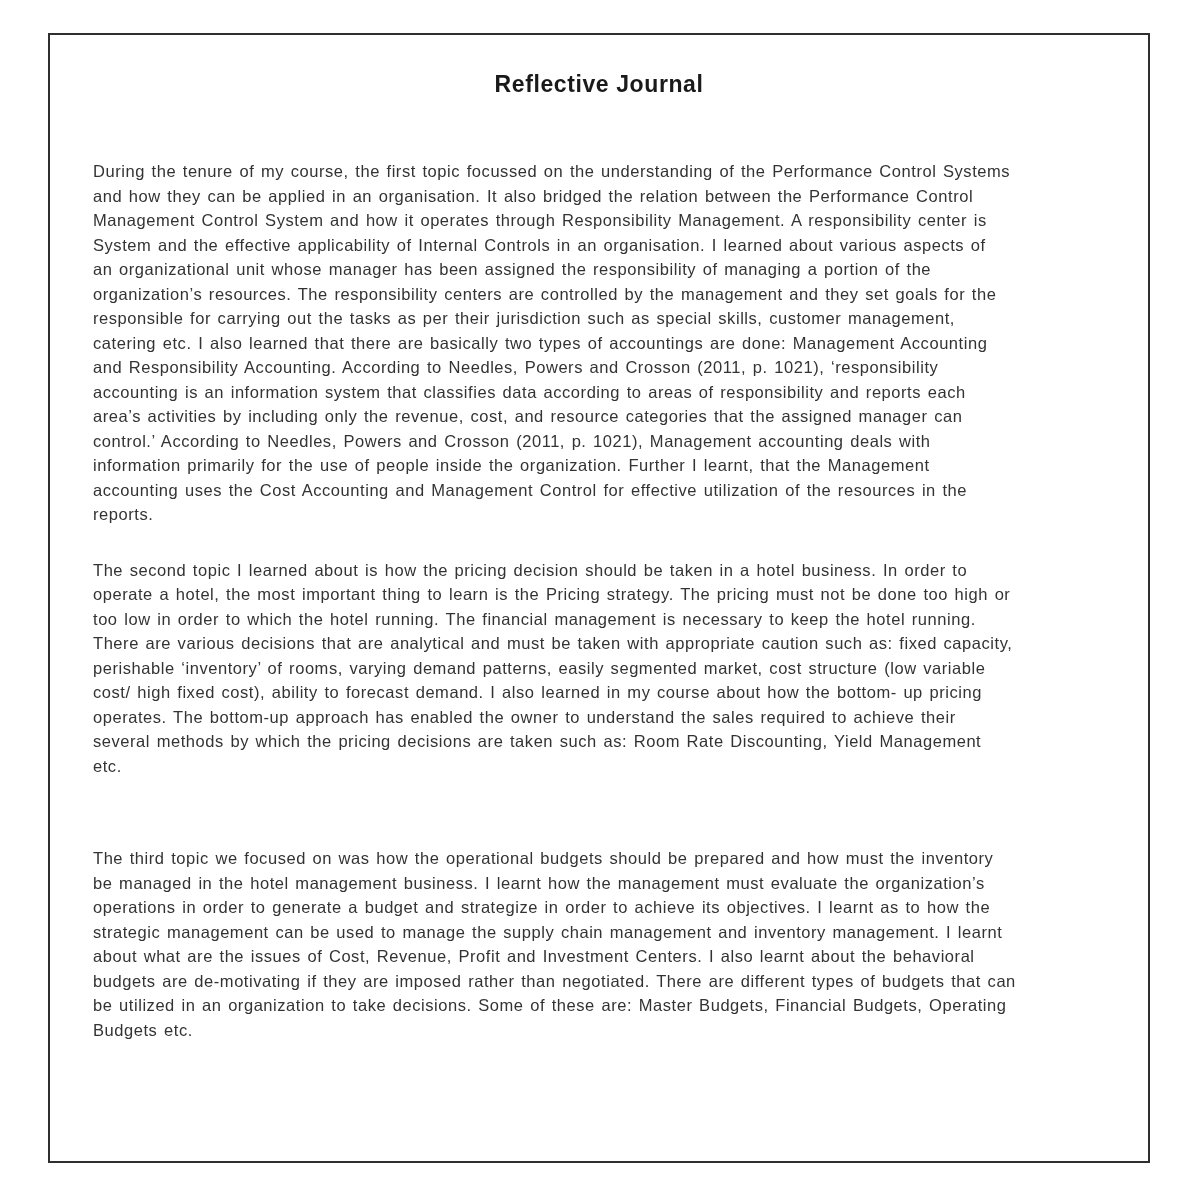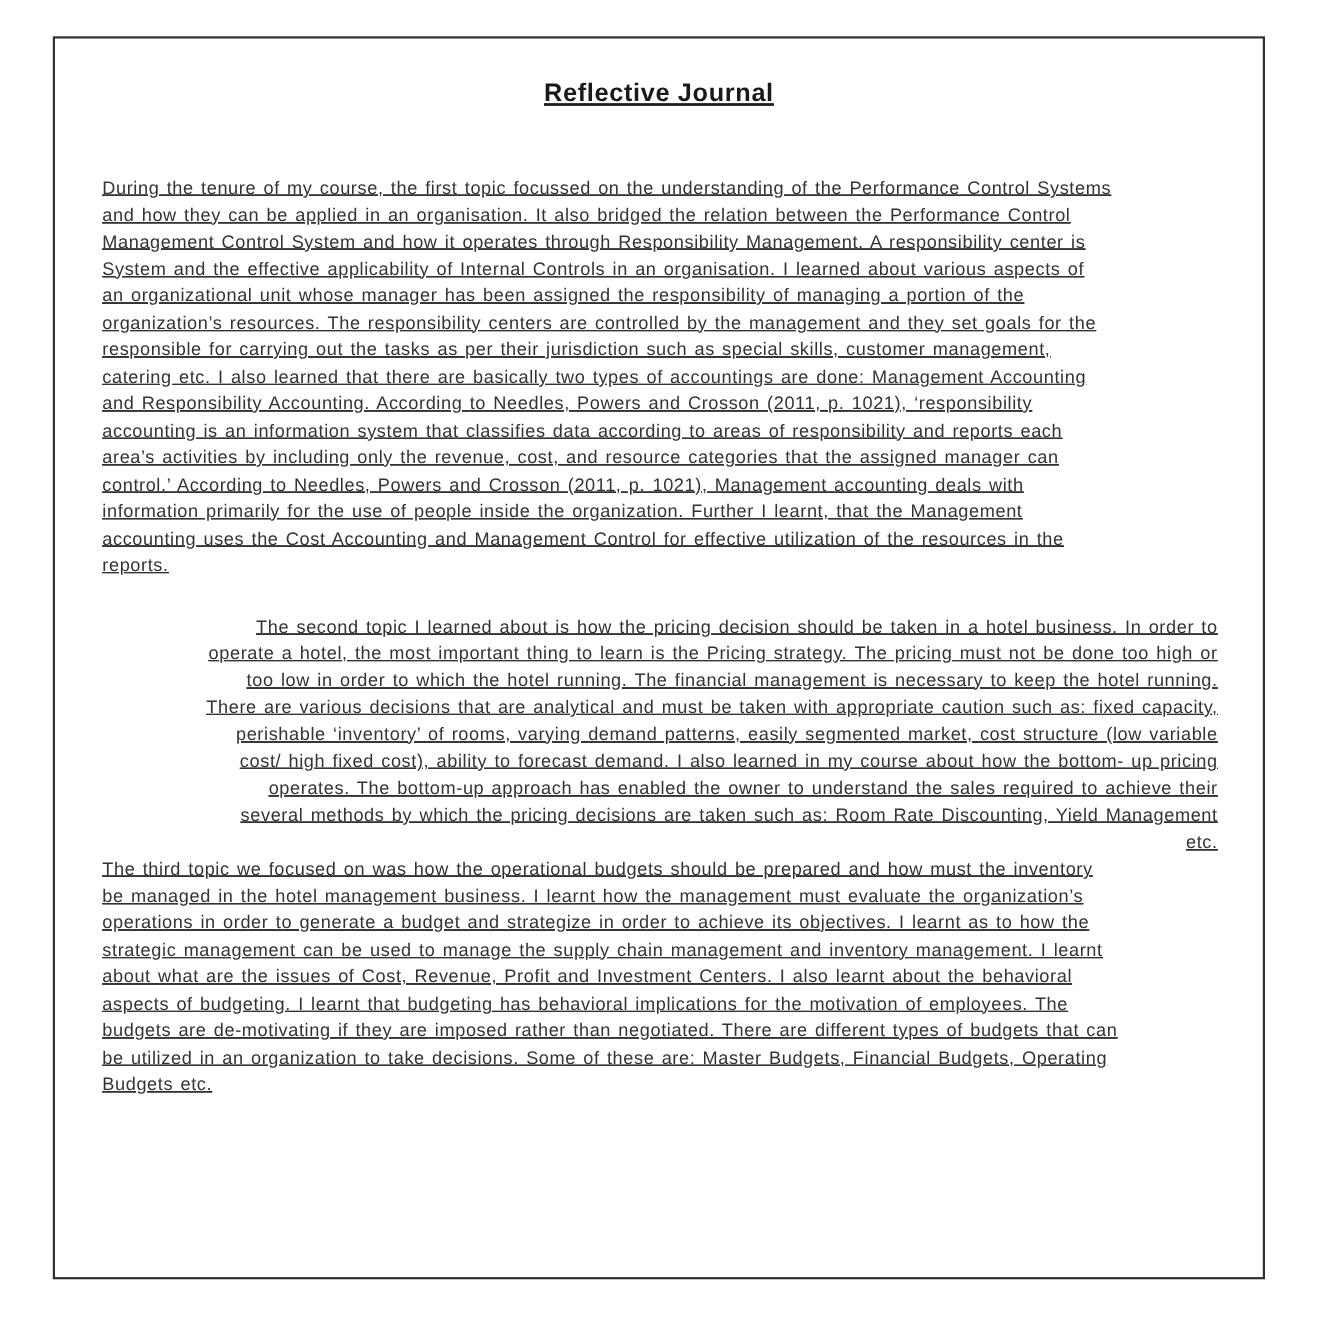--- a/index.html
+++ b/index.html
@@ -1,15 +1,15 @@
 <!DOCTYPE html>
 <html><head>
 <meta charset="utf-8">
 <style>
-  * { margin: 0; padding: 0; box-sizing: border-box; text-decoration: underline; }
+  * { margin: 0; padding: 0; box-sizing: border-box; }
   html, body {
     width: 1200px;
     height: 1200px;
     background: #ffffff;
     font-family: "Liberation Sans", "DejaVu Sans", sans-serif;
     overflow: hidden;
   }
   .canvas {
     position: relative;
     width: 1200px;
@@ -27,31 +27,31 @@
   }
   .title {
     margin-top: 36px;
     text-align: center;
     font-size: 23px;
     font-weight: bold;
     letter-spacing: 0.6px;
     color: #1a1a1a;
   }
   .body-text {
-    padding: 0 41px 0 43px;
+    padding: 0 20px 0 43px;
     color: #333333;
     font-size: 16.5px;
     line-height: 24.5px;
     letter-spacing: 0.55px;
     word-spacing: 1.5px;
   }
   .paragraph { margin: 0; }
   .paragraph-1 { margin-top: 61px; }
-  .paragraph-2 { margin-top: 31px; text-align: right; }
-  .paragraph-3 { }
+  .paragraph-2 { margin-top: 31px; }
+  .paragraph-3 { margin-top: 68px; }
   .line { white-space: pre; }
 </style>
 </head>
 <body>
 
 <div class="canvas">
   <div class="page-border">
     <h1 class="title">Reflective Journal</h1>
     <div class="body-text">
       <div class="paragraph paragraph-1">
@@ -81,20 +81,19 @@
           <div class="line">operates. The bottom-up approach has enabled the owner to understand the sales required to achieve their</div>
           <div class="line">several methods by which the pricing decisions are taken such as: Room Rate Discounting, Yield Management</div>
           <div class="line">etc.</div>
         </div>
       <div class="paragraph paragraph-3">
           <div class="line">The third topic we focused on was how the operational budgets should be prepared and how must the inventory</div>
           <div class="line">be managed in the hotel management business. I learnt how the management must evaluate the organization’s</div>
           <div class="line">operations in order to generate a budget and strategize in order to achieve its objectives. I learnt as to how the</div>
           <div class="line">strategic management can be used to manage the supply chain management and inventory management. I learnt</div>
           <div class="line">about what are the issues of Cost, Revenue, Profit and Investment Centers. I also learnt about the behavioral</div>
-          <div class="line">aspects of budgeting. I learnt that budgeting has behavioral implications for the motivation of employees. The</div>
           <div class="line">budgets are de-motivating if they are imposed rather than negotiated. There are different types of budgets that can</div>
           <div class="line">be utilized in an organization to take decisions. Some of these are: Master Budgets, Financial Budgets, Operating</div>
           <div class="line">Budgets etc.</div>
         </div>
     </div>
   </div>
 </div>
 
 </body></html>

